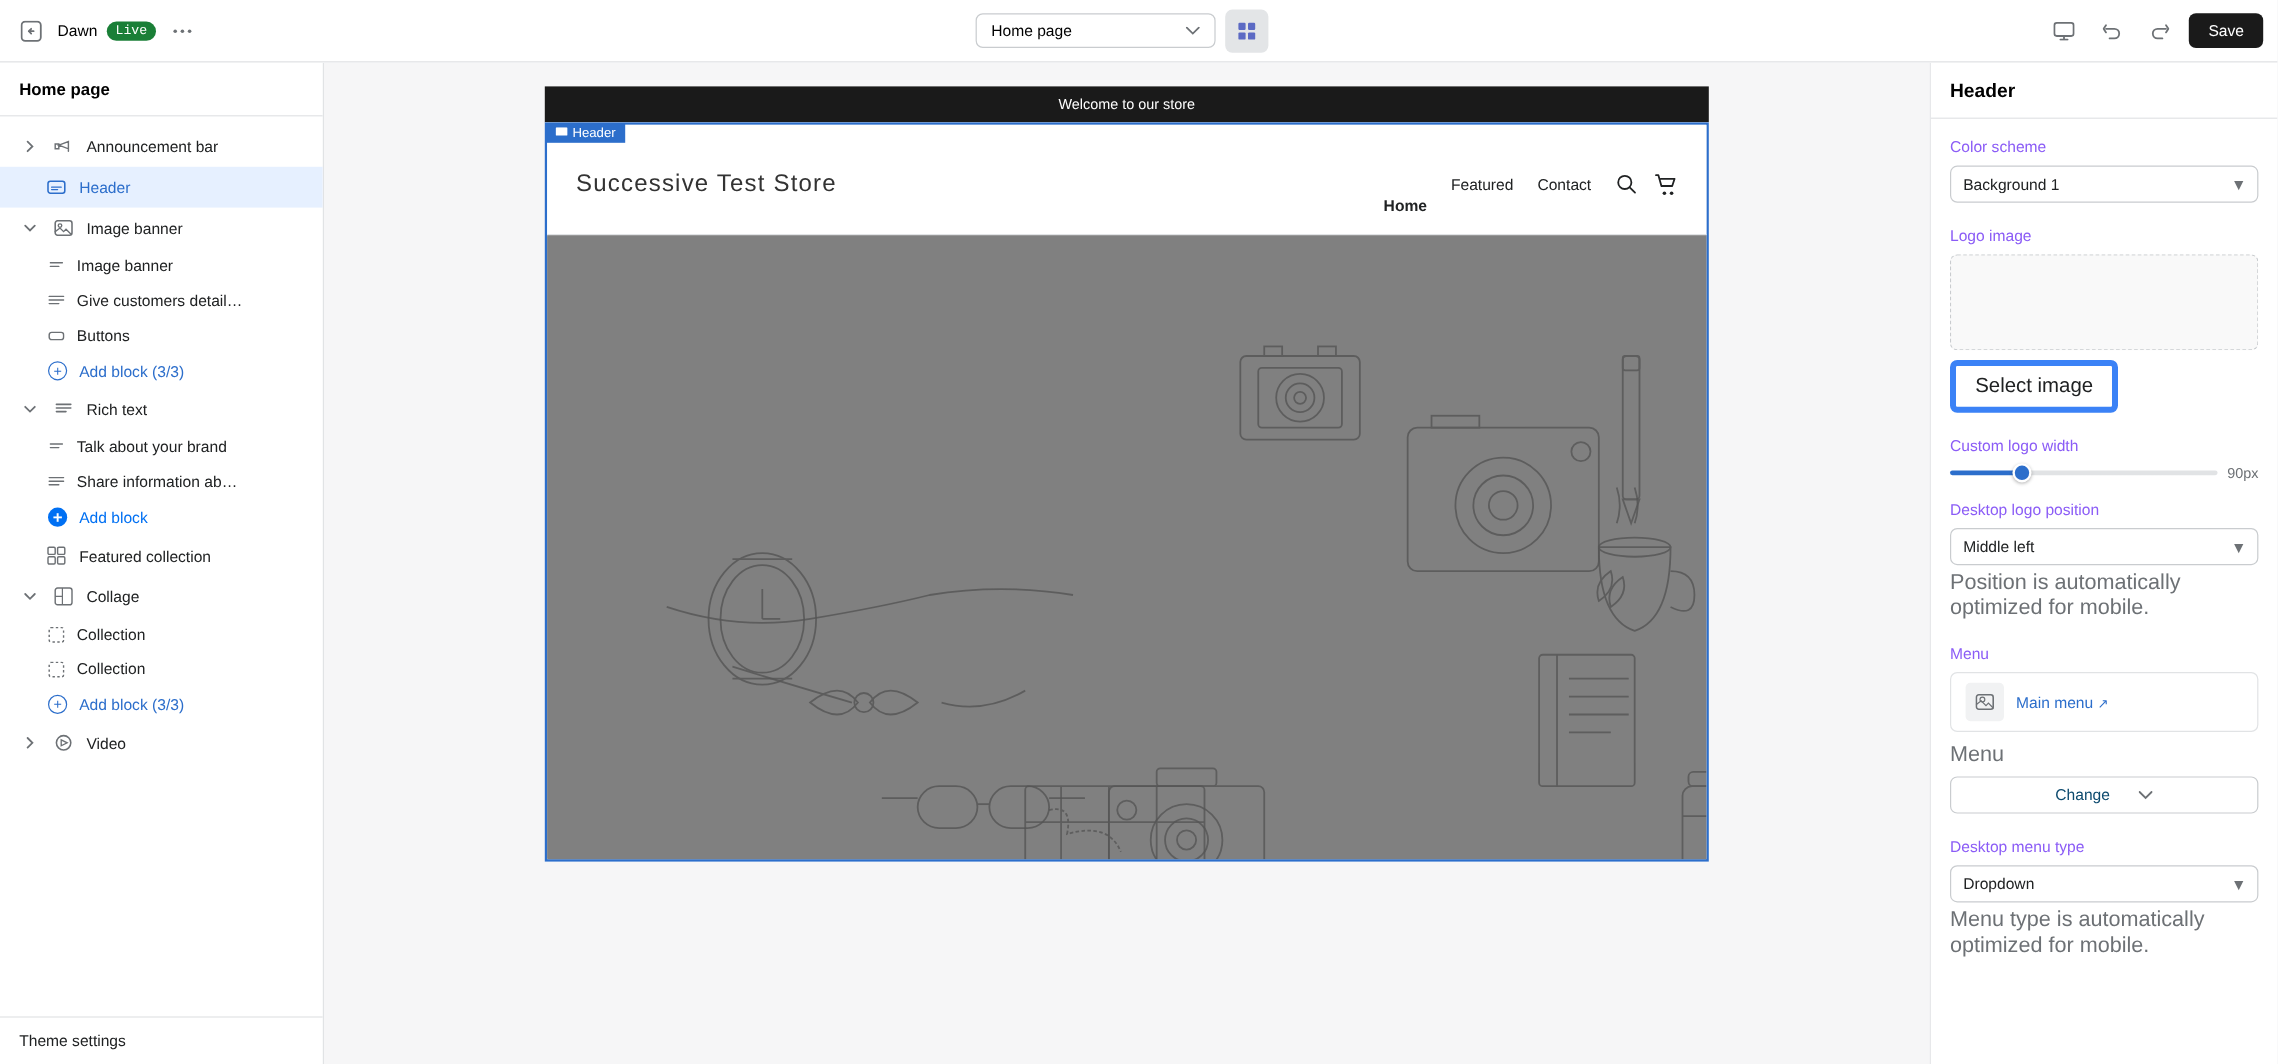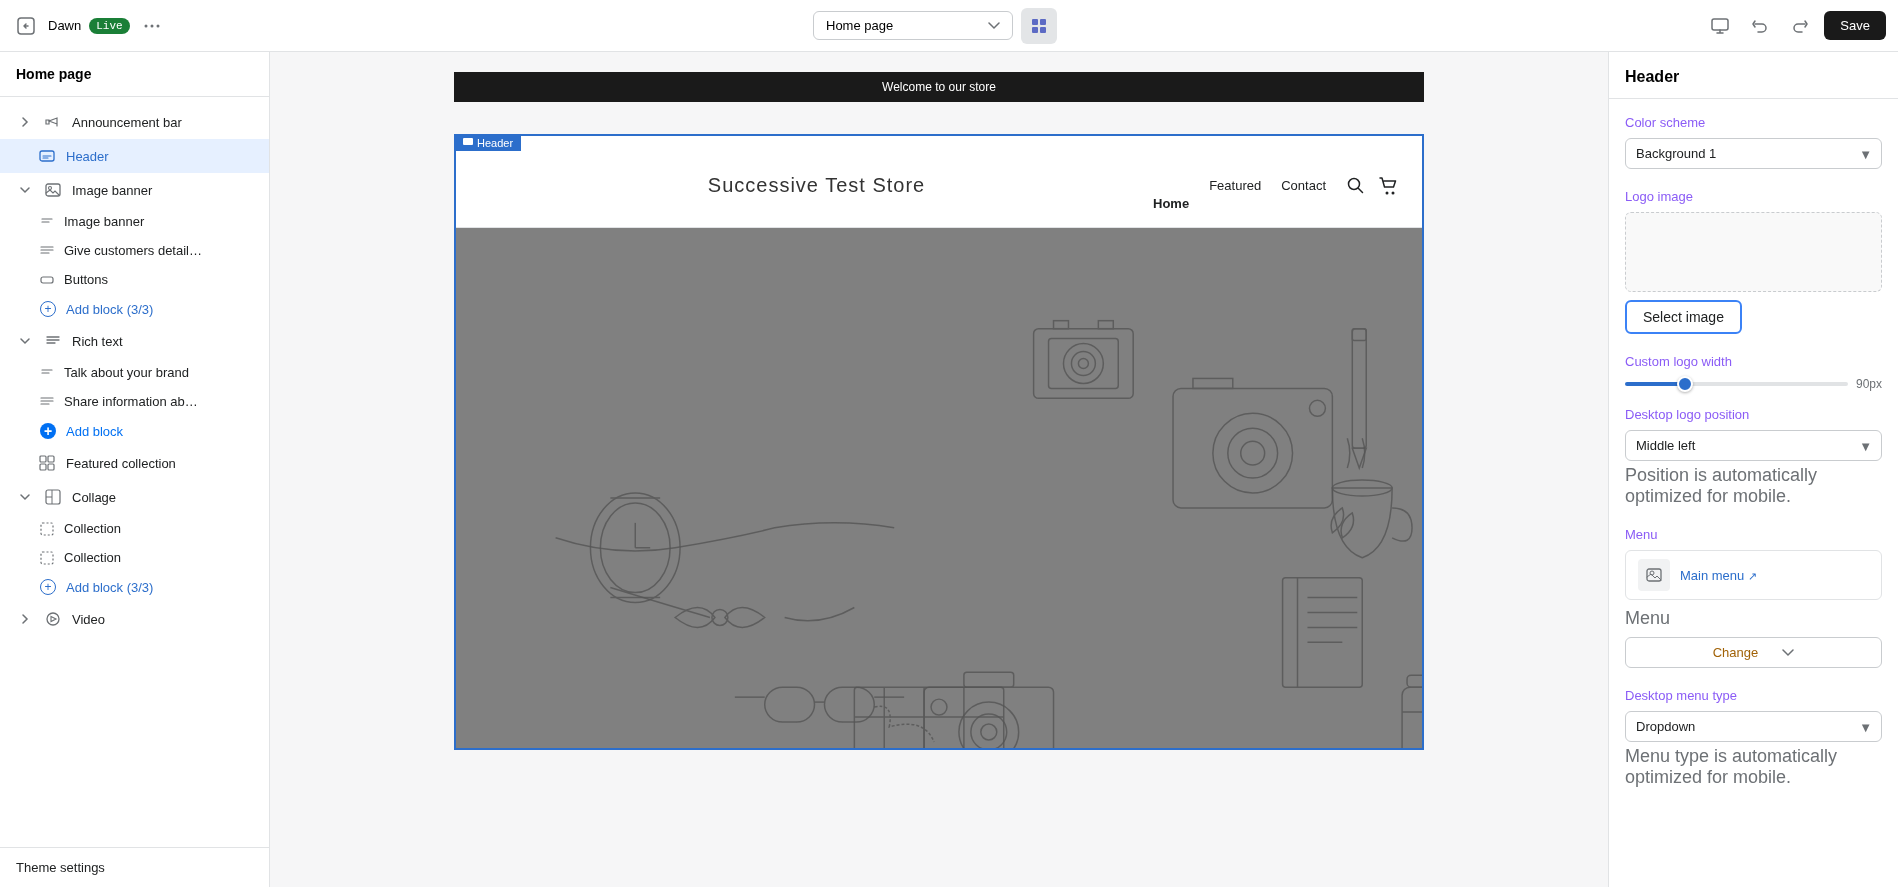--- a/index.html
+++ b/index.html
@@ -30,24 +30,24 @@
     .sidebar-item.active { background: #e6f0ff; color: #0070f3; }
     .sidebar-item .item-icon { width: 18px; height: 18px; display: flex; align-items: center; justify-content: center; flex-shrink: 0; }
     .sidebar-sub-item { display: flex; align-items: center; gap: 10px; padding: 7px 16px 7px 40px; cursor: pointer; color: #202223; font-size: 13px; }
     .add-block-item { display: flex; align-items: center; gap: 10px; padding: 7px 16px 7px 40px; cursor: pointer; color: #2c6ecb; font-size: 13px; }
     .add-block-item .plus-icon { width: 16px; height: 16px; border: 1.5px solid #2c6ecb; border-radius: 50%; display: flex; align-items: center; justify-content: center; font-size: 12px; flex-shrink: 0; }
     .sidebar-footer { padding: 12px 16px; border-top: 1px solid #e1e3e5; }
     .theme-settings-btn { font-size: 13px; color: #202223; cursor: pointer; }
 
     
     .canvas-area { flex: 1; background: #f6f6f7; display: flex; flex-direction: column; overflow: hidden; position: relative; }
-    .canvas-scroll { flex: 1; overflow-y: auto; display: flex; flex-direction: column; align-items: center; padding: 20px 20px 0; gap: 32px; }
+    .canvas-scroll { flex: 1; overflow-y: auto; display: flex; flex-direction: column; align-items: center; padding: 20px 20px 0; }
     .store-frame { width: 100%; max-width: 970px; background: #fff; border: 2px solid #2c6ecb; position: relative; }
     .header-label { position: absolute; top: -1px; left: -1px; background: #2c6ecb; color: #fff; font-size: 11px; padding: 2px 8px; display: flex; align-items: center; gap: 4px; z-index: 5; }
-    .store-header { display: flex; align-items: center; padding: 16px 24px; border-bottom: 1px solid #e1e3e5; background: #fff; text-align: center; }
+    .store-header { display: flex; align-items: center; padding: 16px 24px; border-bottom: 1px solid #e1e3e5; background: #fff; }
     .store-logo { font-size: 20px; font-weight: 400; color: #333; letter-spacing: 1px; flex: 1; }
     .store-nav { display: flex; gap: 20px; align-items: center; }
     .store-nav a { text-decoration: none; color: #202223; font-size: 13px; }
     .store-nav a.active { font-weight: 600; margin-top: 36px; }
     .store-nav-icons { display: flex; gap: 12px; align-items: center; margin-left: 20px; color: #202223; }
     .store-banner-img { width: 100%; height: 520px; background: #808080; display: flex; flex-direction: column; align-items: center; justify-content: flex-end; padding-bottom: 60px; position: relative; overflow: hidden; }
     .banner-overlay-text { color: #fff; text-align: center; }
     .banner-title { font-size: 36px; font-weight: 600; margin-bottom: 8px; }
     .banner-subtitle { font-size: 13px; color: rgba(255,255,255,0.85); }
 
@@ -55,32 +55,32 @@
     .right-panel { width: 290px; background: #fff; border-left: 1px solid #e1e3e5; display: flex; flex-direction: column; overflow: hidden; }
     .right-panel-header { padding: 16px 16px 12px; border-bottom: 1px solid #e1e3e5; font-size: 16px; font-weight: 600; }
     .right-panel-content { flex: 1; overflow-y: auto; padding: 16px; }
     .panel-section { margin-bottom: 20px; }
     .panel-label { font-size: 13px; font-weight: 500; color: #8b5cf6; margin-bottom: 8px; }
     .panel-sublabel { font-size: 18px; color: #6d7175; margin-top: 4px; }
     .select-wrapper { position: relative; }
     .panel-select { width: 100%; padding: 7px 32px 7px 10px; border: 1px solid #c9cccf; border-radius: 6px; font-size: 13px; appearance: none; background: #fff; cursor: pointer; color: #202223; }
     .select-arrow { position: absolute; right: 10px; top: 50%; transform: translateY(-50%); pointer-events: none; color: #6d7175; }
     .logo-image-area { border: 1px dashed #c9cccf; border-radius: 6px; padding: 20px; display: flex; flex-direction: column; align-items: center; justify-content: center; background: #f9f9f9; margin-bottom: 8px; min-height: 80px; }
-    .select-image-btn { border: 2px solid #3b82f6; background: #fff; border-radius: 6px; padding: 7px 16px; font-size: 14px; cursor: pointer; font-weight: 500; color: #202223; }
+    .select-image-btn { border: 5px solid #3b82f6; background: #fff; border-radius: 6px; padding: 7px 16px; font-size: 17px; cursor: pointer; font-weight: 500; color: #202223; }
     .slider-section { margin-bottom: 16px; }
     .slider-row { display: flex; align-items: center; gap: 8px; }
     .slider { -webkit-appearance: none; flex: 1; height: 4px; border-radius: 2px; background: linear-gradient(to right, #2c6ecb 25%, #e1e3e5 25%); outline: none; cursor: pointer; }
     .slider::-webkit-slider-thumb { -webkit-appearance: none; width: 16px; height: 16px; border-radius: 50%; background: #2c6ecb; cursor: pointer; border: 2px solid #fff; box-shadow: 0 1px 3px rgba(0,0,0,0.3); }
     .slider-value { font-size: 12px; color: #6d7175; white-space: nowrap; }
     .menu-section { margin-bottom: 20px; }
     .menu-item-row { display: flex; align-items: center; gap: 10px; border: 1px solid #e1e3e5; border-radius: 6px; padding: 8px 12px; margin-bottom: 8px; }
     .menu-icon-box { width: 32px; height: 32px; background: #f1f2f3; border-radius: 4px; display: flex; align-items: center; justify-content: center; }
     .menu-item-label { font-size: 13px; color: #2c6ecb; font-weight: 500; flex: 1; }
     .external-icon { font-size: 11px; color: #2c6ecb; }
-    .change-btn { width: 100%; display: flex; align-items: center; justify-content: center; gap: 24px; border: 1px solid #c9cccf; border-radius: 6px; padding: 7px 16px; font-size: 13px; cursor: pointer; background: #fff; color: #a16207; margin-bottom: 16px; }
+    .change-btn { width: 100%; display: flex; align-items: center; justify-content: center; gap: 24px; border: 1px solid #c9cccf; border-radius: 6px; padding: 7px 16px; font-size: 13px; cursor: pointer; background: #fff; color: #0c4a6e; margin-bottom: 16px; }
 
     
     svg { display: block; }
 
     
     ::-webkit-scrollbar { width: 6px; }
     ::-webkit-scrollbar-track { background: transparent; }
     ::-webkit-scrollbar-thumb { background: #c9cccf; border-radius: 3px; }
 
     

